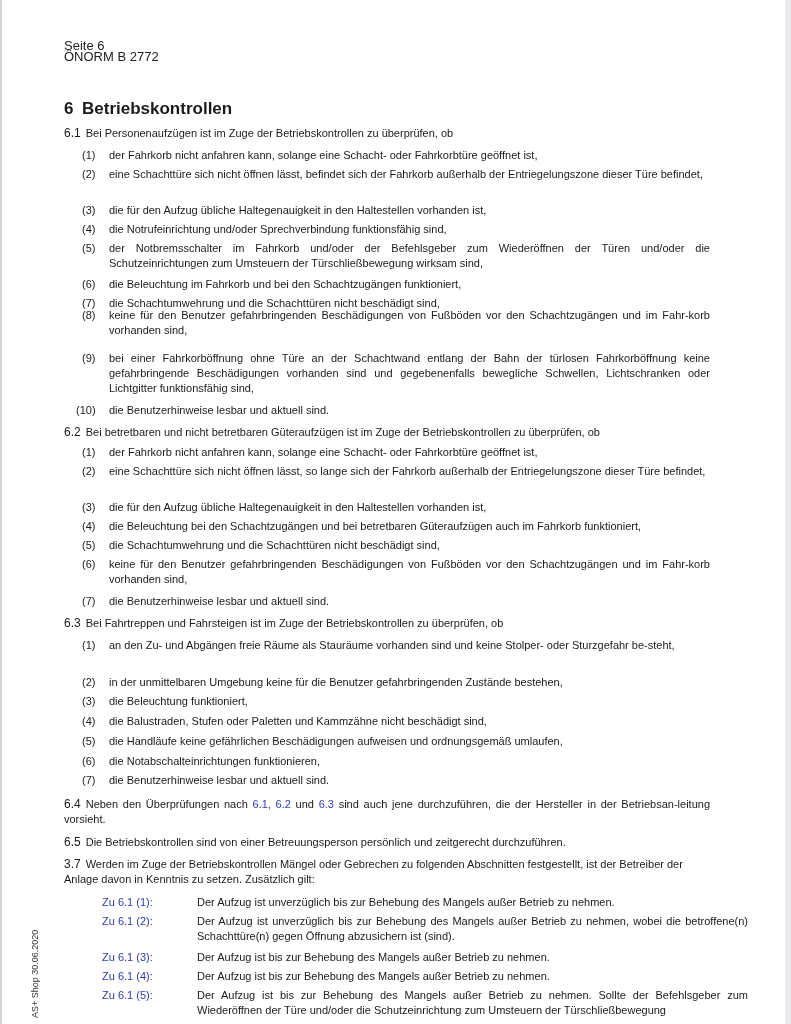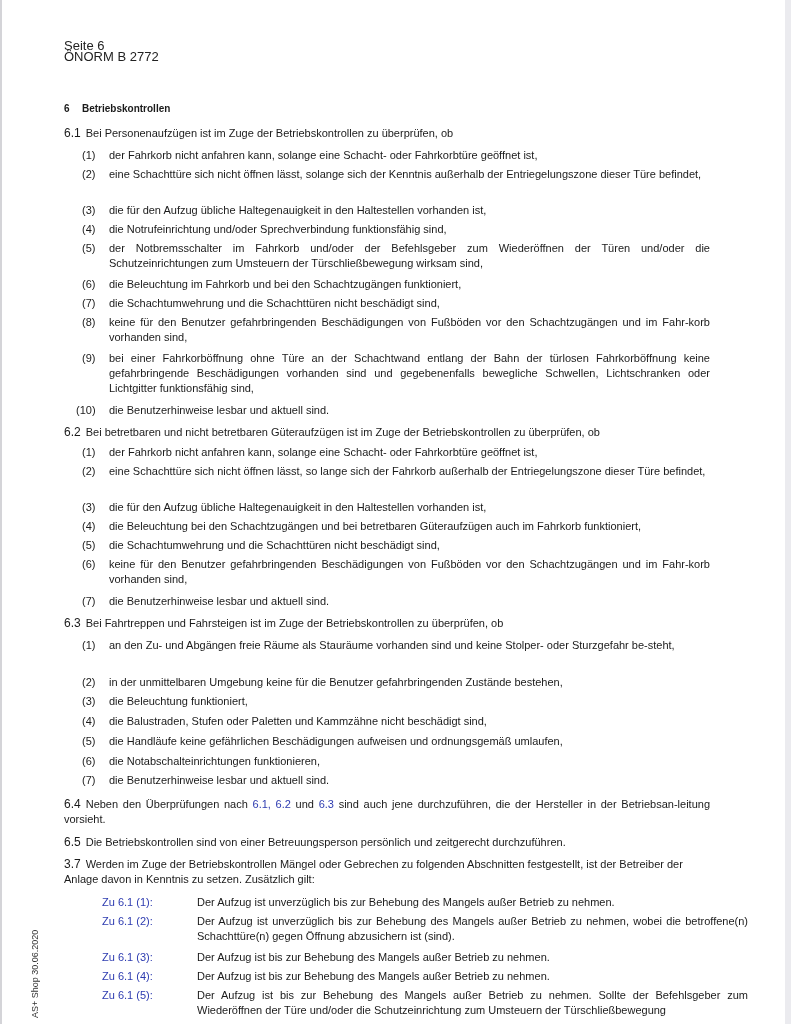--- a/index.html
+++ b/index.html
@@ -12,21 +12,21 @@
     line-height: 15px;
   }
   .left-edge { position: absolute; left: 0; top: 0; width: 2px; height: 1024px; background: #d4d4d8; }
   .right-edge { position: absolute; right: 0; top: 0; width: 6px; height: 1024px; background: #ebebef; }
   .header { position: absolute; left: 64px; top: 40px; font-size: 13px; line-height: 11px; color: #222; }
   .side-stamp {
     position: absolute; left: 28px; top: 1018px;
     transform: rotate(-90deg); transform-origin: left top;
     font-size: 9px; color: #333; white-space: nowrap;
   }
-  .h1 { position: absolute; left: 64px; top: 100px; font-size: 10px; font-weight: bold; line-height: 18px; }
+  .h1 { position: absolute; left: 64px; top: 100px; font-size: 17px; font-weight: bold; line-height: 18px; }
   .h1 .num { display: inline-block; width: 18px; }
   .para { position: absolute; left: 64px; width: 646px; text-align: justify; }
   .para .num { font-weight: normal; font-size: 12px; margin-right: 5px; }
   .item { position: absolute; left: 82px; width: 628px; padding-left: 27px; text-indent: -27px; text-align: justify; }
   .item.ten { left: 76px; width: 634px; padding-left: 33px; text-indent: -33px; }
   .item .lbl { display: inline-block; text-indent: 0; width: 27px; }
   .item.ten .lbl { width: 33px; }
   .link { color: #2d3bb0; }
   .zu { position: absolute; left: 64px; width: 646px; margin-left: 38px; }
   .zu .zlbl { position: absolute; left: 0; top: 0; color: #2d3bb0; }
@@ -46,27 +46,27 @@
 <div class="side-stamp">AS+ Shop 30.06.2020</div>
 
 <div class="h1">
   <span class="num">6</span><span>Betriebskontrollen</span>
 </div>
 
 <div class="para" style="top:126px">
   <span class="num">6.1</span><span>Bei Personenaufzügen ist im Zuge der Betriebskontrollen zu überprüfen, ob</span>
 </div>
 <div class="item" style="top:148px"><span class="lbl">(1)</span><span>der Fahrkorb nicht anfahren kann, solange eine Schacht- oder Fahrkorbtüre geöffnet ist,</span></div>
-<div class="item" style="top:167px"><span class="lbl">(2)</span><span>eine Schachttüre sich nicht öffnen lässt, solange sich der Kenntnis außerhalb der Entriegelungszone dieser Türe befindet,</span></div>
+<div class="item" style="top:167px"><span class="lbl">(2)</span><span>eine Schachttüre sich nicht öffnen lässt, befindet sich der Fahrkorb außerhalb der Entriegelungszone dieser Türe befindet,</span></div>
 <div class="item" style="top:203px"><span class="lbl">(3)</span><span>die für den Aufzug übliche Haltegenauigkeit in den Haltestellen vorhanden ist,</span></div>
 <div class="item" style="top:222px"><span class="lbl">(4)</span><span>die Notrufeinrichtung und/oder Sprechverbindung funktionsfähig sind,</span></div>
 <div class="item" style="top:241px"><span class="lbl">(5)</span><span>der Notbremsschalter im Fahrkorb und/oder der Befehlsgeber zum Wiederöffnen der Türen und/oder die Schutzeinrichtungen zum Umsteuern der Türschließbewegung wirksam sind,</span></div>
 <div class="item" style="top:277px"><span class="lbl">(6)</span><span>die Beleuchtung im Fahrkorb und bei den Schachtzugängen funktioniert,</span></div>
 <div class="item" style="top:296px"><span class="lbl">(7)</span><span>die Schachtumwehrung und die Schachttüren nicht beschädigt sind,</span></div>
-<div class="item" style="top:315px"><span class="lbl">(8)</span><span>keine für den Benutzer gefahrbringenden Beschädigungen von Fußböden vor den Schachtzugängen und im Fahr-korb vorhanden sind,</span></div>
+<div class="item" style="top:308px"><span class="lbl">(8)</span><span>keine für den Benutzer gefahrbringenden Beschädigungen von Fußböden vor den Schachtzugängen und im Fahr-korb vorhanden sind,</span></div>
 <div class="item" style="top:351px"><span class="lbl">(9)</span><span>bei einer Fahrkorböffnung ohne Türe an der Schachtwand entlang der Bahn der türlosen Fahrkorböffnung keine gefahrbringende Beschädigungen vorhanden sind und gegebenenfalls bewegliche Schwellen, Lichtschranken oder Lichtgitter funktionsfähig sind,</span></div>
 <div class="item ten" style="top:403px"><span class="lbl">(10)</span><span>die Benutzerhinweise lesbar und aktuell sind.</span></div>
 
 <div class="para" style="top:425px">
   <span class="num">6.2</span><span>Bei betretbaren und nicht betretbaren Güteraufzügen ist im Zuge der Betriebskontrollen zu überprüfen, ob</span>
 </div>
 <div class="item" style="top:445px"><span class="lbl">(1)</span><span>der Fahrkorb nicht anfahren kann, solange eine Schacht- oder Fahrkorbtüre geöffnet ist,</span></div>
 <div class="item" style="top:464px"><span class="lbl">(2)</span><span>eine Schachttüre sich nicht öffnen lässt, so lange sich der Fahrkorb außerhalb der Entriegelungszone dieser Türe befindet,</span></div>
 <div class="item" style="top:500px"><span class="lbl">(3)</span><span>die für den Aufzug übliche Haltegenauigkeit in den Haltestellen vorhanden ist,</span></div>
 <div class="item" style="top:519px"><span class="lbl">(4)</span><span>die Beleuchtung bei den Schachtzugängen und bei betretbaren Güteraufzügen auch im Fahrkorb funktioniert,</span></div>

